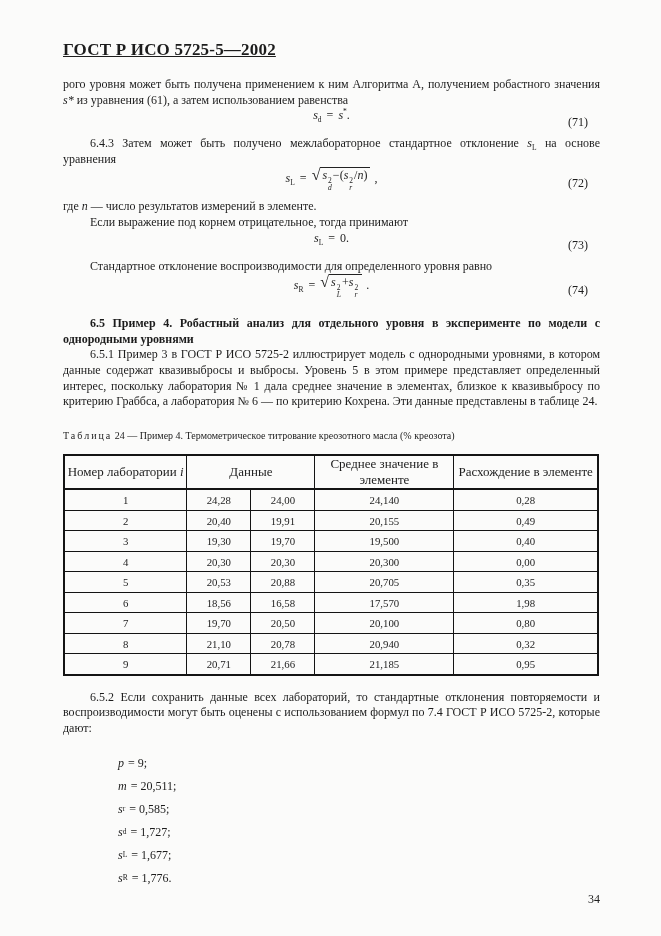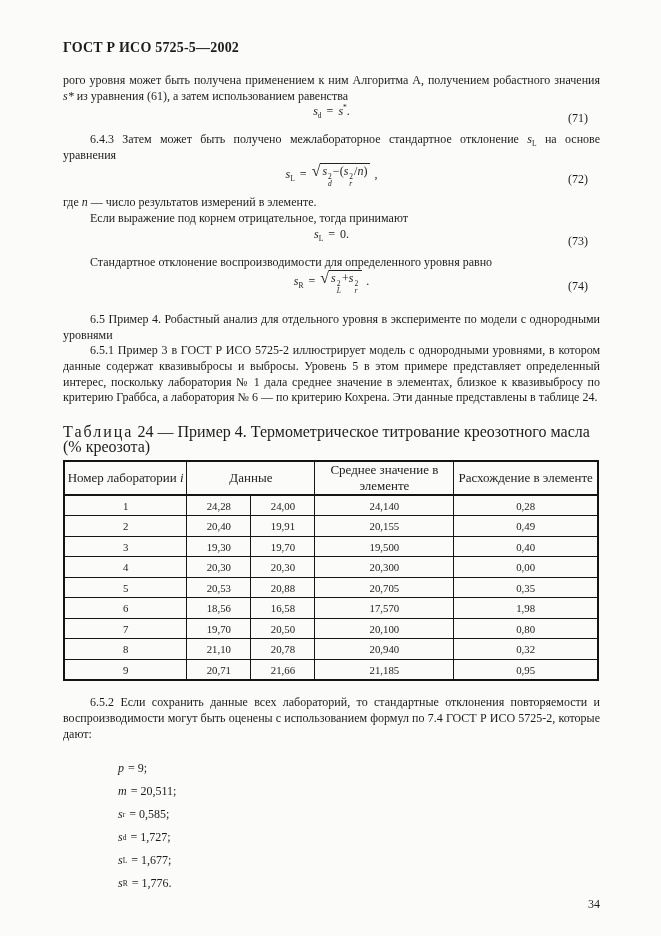--- a/index.html
+++ b/index.html
@@ -5,21 +5,21 @@
   html, body { margin: 0; padding: 0; }
   body {
     width: 661px; height: 936px;
     background: #fbfbfa;
     font-family: "Liberation Serif", serif;
     color: #1c1c1c;
     overflow: hidden;
   }
   .page { box-sizing: border-box; width: 661px; height: 936px; padding: 40px 61px 0 63px; }
 
-  .doc-header { font-weight: bold; font-size: 14px; letter-spacing: .2px; }
+  .doc-header { font-weight: bold; font-size: 17px; letter-spacing: .2px; text-decoration: underline; }
 
   p { margin: 0; font-size: 12px; line-height: 15.6px; text-align: justify; }
   .indent { text-indent: 27px; }
   .mt { margin-top: 10px; }
 
   i, em { font-style: italic; }
   sub { font-size: 7.5px; line-height: 0; }
   sup { font-size: 7.5px; line-height: 0; }
 
   .equation {
@@ -35,23 +35,23 @@
   .rad-sign { font-size: 16px; line-height: 15px; font-style: normal; }
   .radicand { border-top: 1px solid #222; padding: 1px 3px 0 2px; line-height: 13px; white-space: nowrap; }
 
   .ss {
     display: inline-flex; flex-direction: column; justify-content: center;
     font-size: 7.5px; line-height: 6.8px; text-align: left;
     vertical-align: -4px; margin: 0 1px 0 1px;
   }
   .ss .b { font-style: italic; }
 
-  .h-bold { font-weight: normal; }
-
-  .tbl-caption { margin-top: 18px; margin-bottom: 5px; font-size: 16px; text-align: left; text-indent: 0; }
+  .h-bold { font-weight: bold; }
+
+  .tbl-caption { margin-top: 18px; margin-bottom: 11px; font-size: 10px; text-align: left; text-indent: 0; }
   .cap-word { letter-spacing: 2px; }
 
   table.data-table {
     border-collapse: collapse; width: 536px; table-layout: fixed;
     border: 2.2px solid #141414;
   }
   table.data-table th {
     font-weight: normal; font-size: 13px; height: 30px;
     border: 1.5px solid #141414; border-bottom: 2.4px solid #141414;
     padding: 0 2px;

